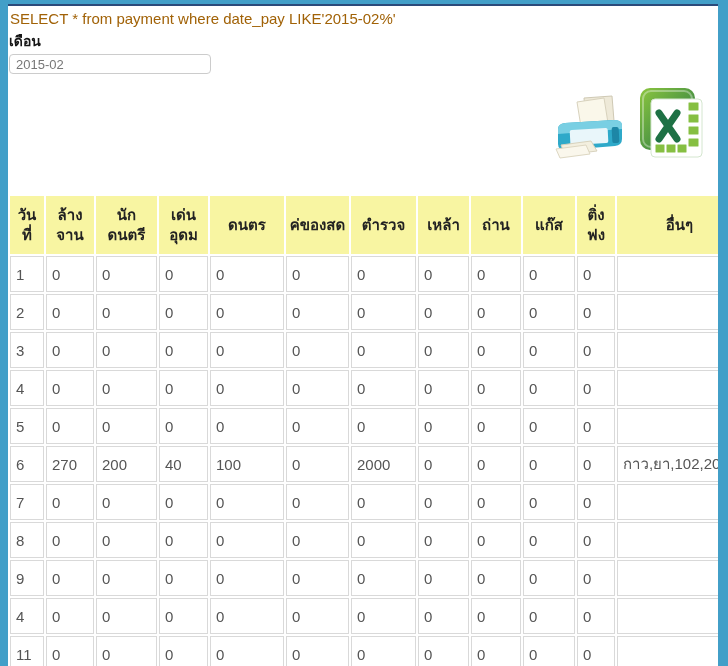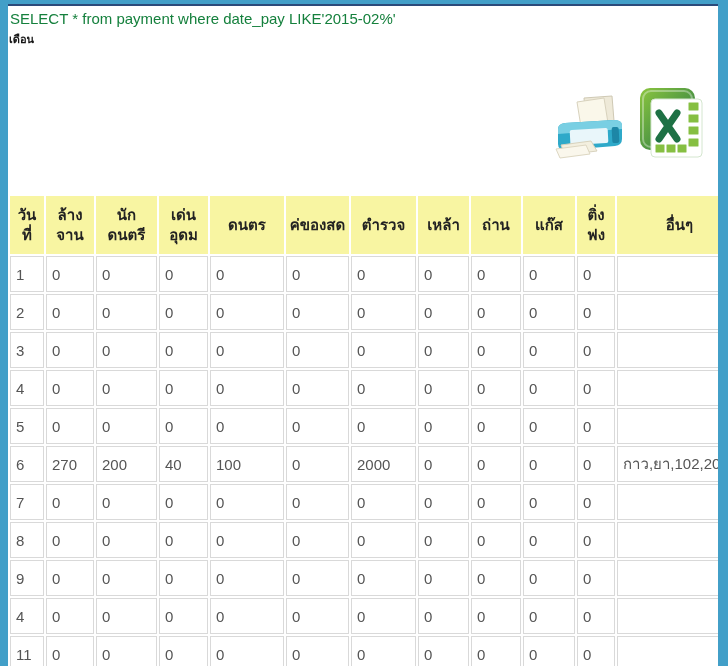--- a/index.html
+++ b/index.html
@@ -10,26 +10,26 @@
     background:#ffffff;
     border-left:8px solid #429fc8;
     border-right:10px solid #429fc8;
     border-top:4px solid #429fc8;
     overflow:hidden;
     font-family:"Liberation Sans","DejaVu Sans",sans-serif;
   }
   .topline { height:2px; background:#2b4a7a; width:100%; }
   .query {
     margin:4px 0 0 2px;
-    font-size:15px; color:#15803d;
+    font-size:15px; color:#a16207;
     white-space:nowrap;
   }
   .month-label {
     margin:3px 0 2px 1px;
-    font-size:11px; font-weight:bold; color:#161616;
+    font-size:14px; font-weight:bold; color:#161616;
   }
   .month-input {
     margin-left:1px;
     width:188px; height:14px;
     padding:2px 6px;
     font-size:13px; color:#777;
     border:1px solid #cccccc; border-radius:4px;
     outline:none;
     font-family:"Liberation Sans","DejaVu Sans",sans-serif;
   }
@@ -61,20 +61,21 @@
   }
 </style>
 </head>
 <body>
 
 <div class="page">
   <div class="topline"></div>
 
   <div class="query">SELECT * from payment where date_pay LIKE'2015-02%'</div>
   <div class="month-label">เดือน</div>
+  <input class="month-input" type="text" value="2015-02" style="">
 
   <div class="icons">
     <a class="icon-btn" title="">
       <span>
         <svg width="76" height="66" viewBox="0 0 76 66">
           <polygon points="32,4 60,2 62,27 34,30" fill="#eee9d8" stroke="#cfc9b4" stroke-width="1"></polygon>
           <polygon points="25,8 52,4 56,29 29,33" fill="#faf7ea" stroke="#d8d2bd" stroke-width="1"></polygon>
           <path d="M6,35 Q6,30 13,29 L62,26 Q70,26 70,32 L70,45 Q70,51 63,52 L14,56 Q6,56 6,50 Z" fill="#2ea9c9"></path>
           <path d="M6,35 Q6,30 13,29 L62,26 Q70,26 70,31 L70,35 L6,40 Z" fill="#79cfe3"></path>
           <rect x="18" y="35" width="38" height="15" rx="2" fill="#e9f6fa" transform="rotate(-3 37 42)"></rect>

